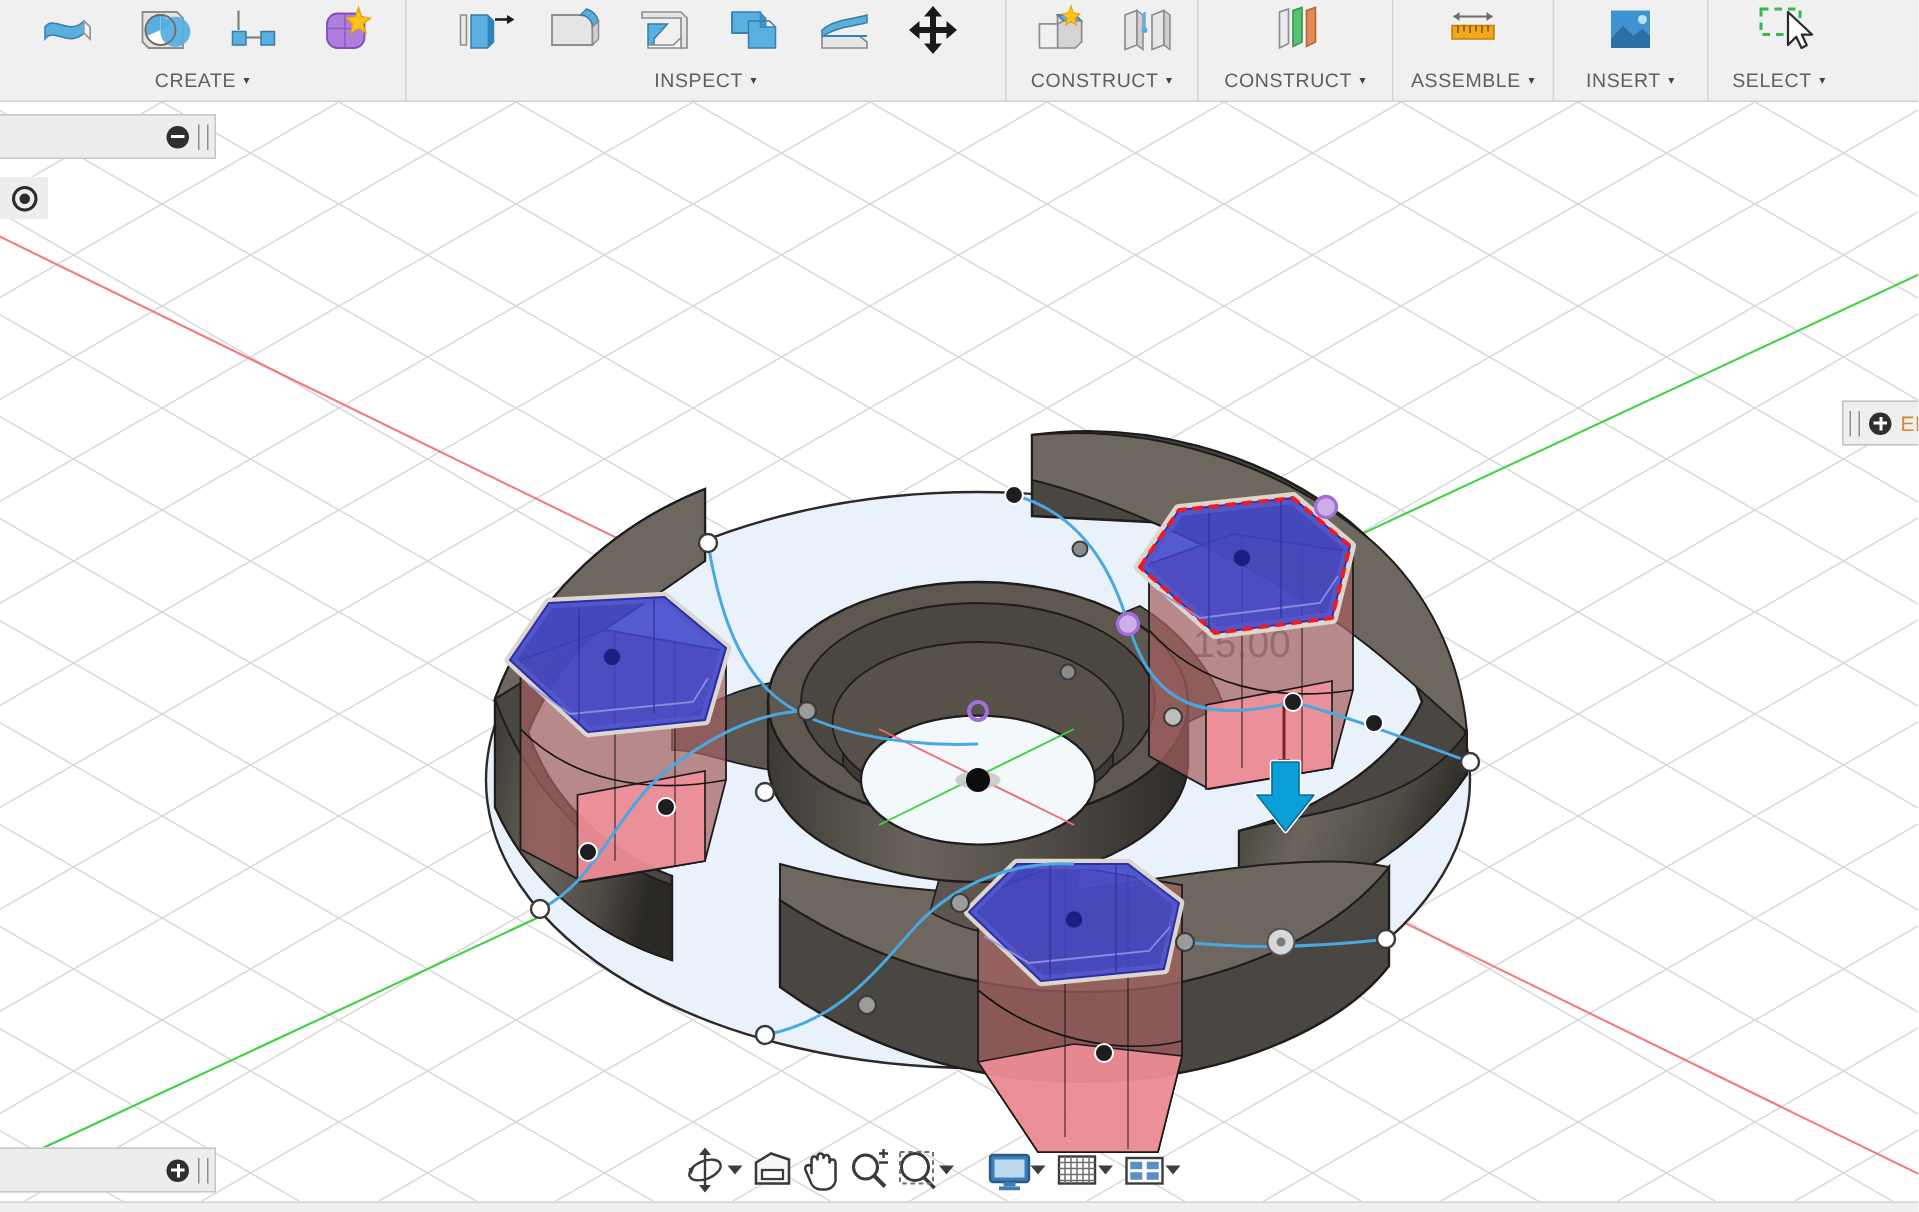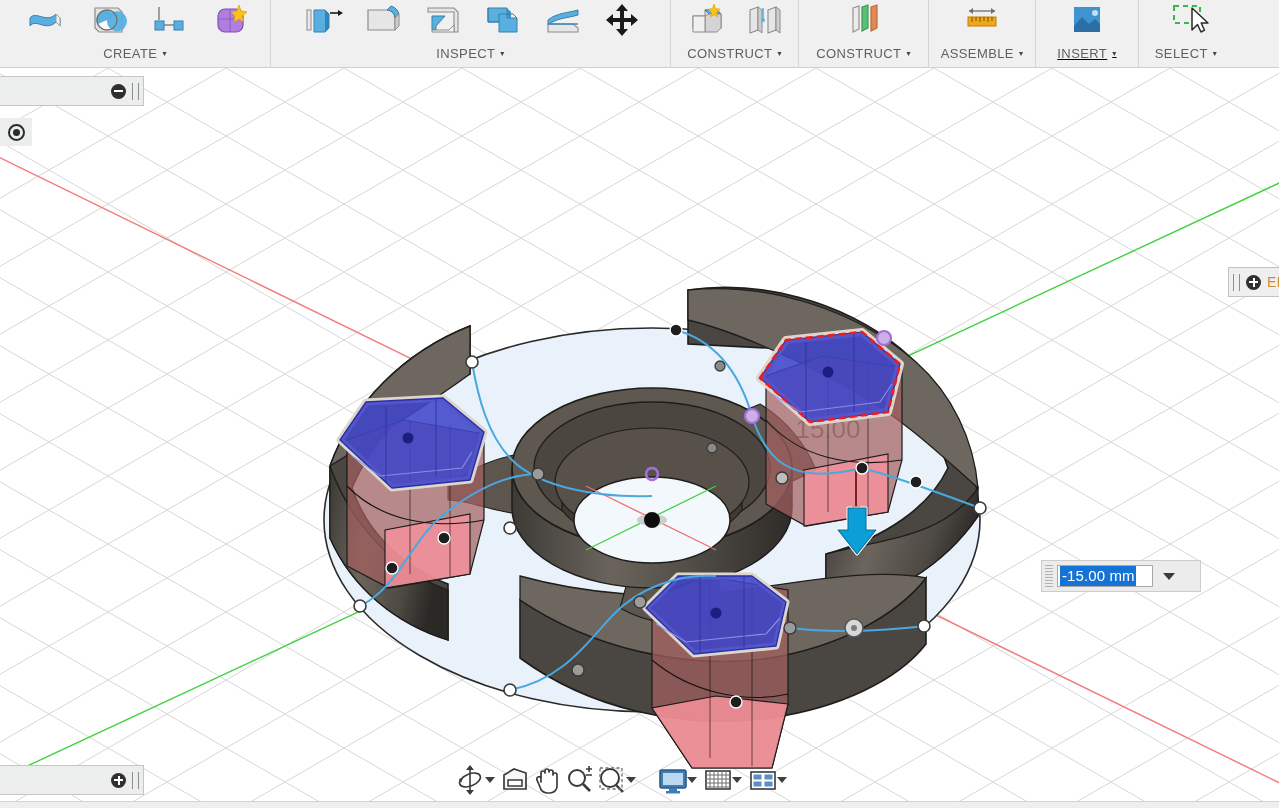--- a/index.html
+++ b/index.html
@@ -300,21 +300,21 @@
             </g>
           </svg>
         </span>
       </div>
       <div class="panel-label">
         <span>ASSEMBLE</span>
         <span class="caret">▾</span>
       </div>
     </div>
 
-    <div class="panel" style="width:103px;text-decoration:underline;">
+    <div class="panel" style="width:103px;">
       <div class="panel-icons">
         <span class="ticon">
           <svg width="40" height="36" viewBox="0 0 40 36">
             <rect x="7" y="5" width="26" height="25" fill="#3f93d0"></rect>
             <path d="M7 24 L15 15 L22 22 L28 17 L33 22 V30 H7 Z" fill="#2c6fa5"></path>
             <circle cx="28" cy="11" r="3" fill="#bfe0f5"></circle>
           </svg>
         </span>
       </div>
       <div class="panel-label">
@@ -501,27 +501,20 @@
         </g>
       </g>
     </svg>
 
     <div id="edit-dialog">
       <span class="grip"></span>
       <span class="dlg-move"></span>
       <span class="dlg-title">ED</span>
     </div>
 
-    <div id="dim-input-wrap">
-      <span class="dots"></span>
-      <span id="dim-field">
-        <span class="sel">-15.00 mm</span>
-      </span>
-      <span id="dim-caret"></span>
-    </div>
   </div>
 
   <div id="browser-panel">
     <span class="circ-btn"></span>
     <span class="grip"></span>
   </div>
 
   <div id="view-origin-btn">
     <span class="ring-dot"></span>
   </div>

